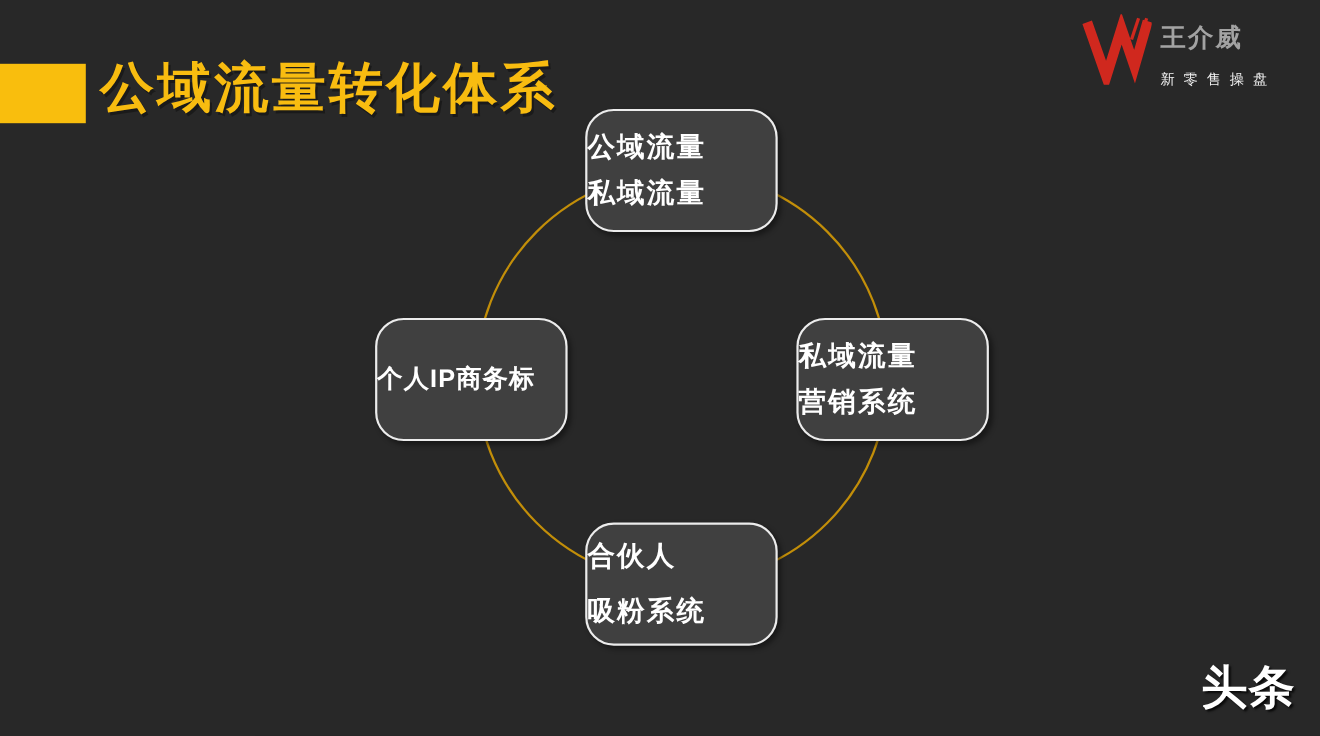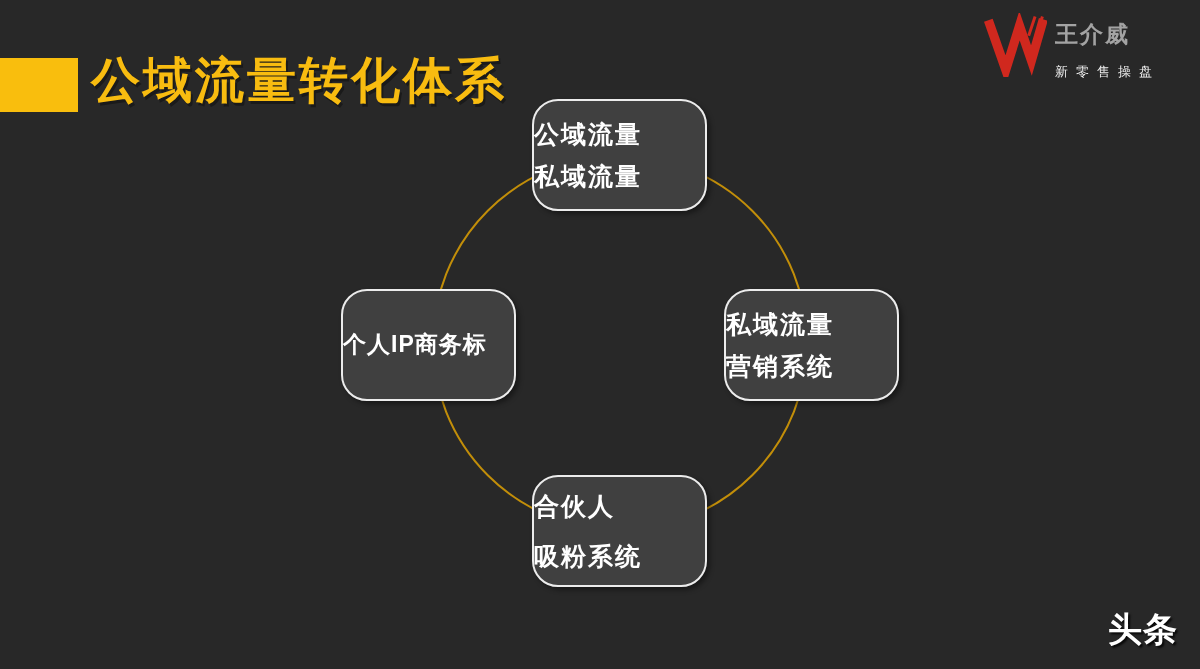--- a/index.html
+++ b/index.html
@@ -42,21 +42,21 @@
   .node-bottom { left:532px; top:475px;gap:20px; }
   .node-left   { left:341px; top:289px; gap:4px; font-size:23px; letter-spacing:1px; }
   .node-line { line-height:1.2; white-space:nowrap; }
 
   
   .footer {
     position:absolute; right:22px; bottom:16px;
     display:flex; align-items:baseline; gap:12px; color:#ffffff;
     text-shadow:2px 2px 2px rgba(0,0,0,0.8);
   }
-  .footer-platform { font-size:34px; font-weight:900; letter-spacing:1px; }
+  .footer-platform { font-size:42px; font-weight:900; letter-spacing:1px; }
   .footer-handle   { font-size:33px; font-weight:500; }
 </style>
 </head>
 <body>
 
 <div class="slide">
 
   <div class="title-bar"></div>
   <div class="page-title">公域流量转化体系</div>
 

